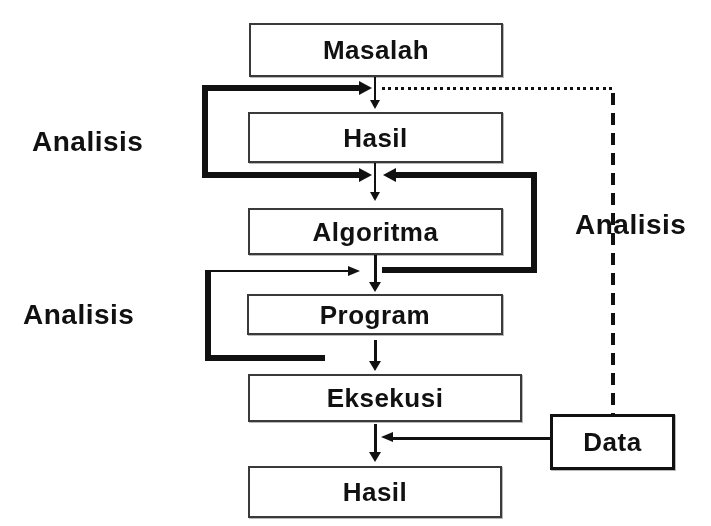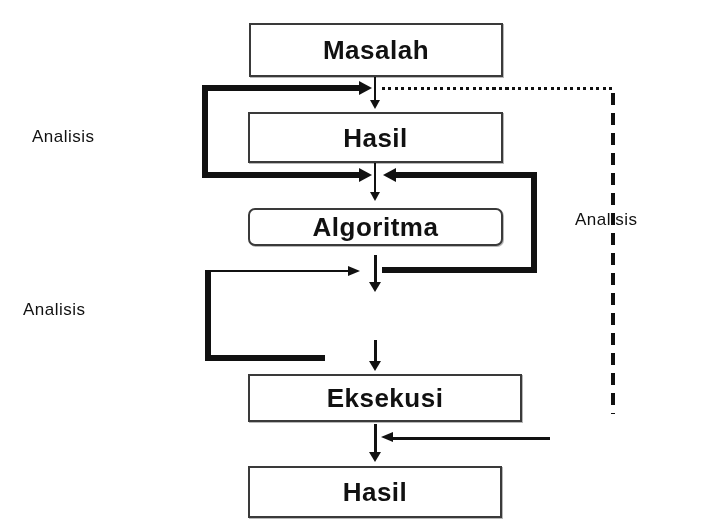--- a/index.html
+++ b/index.html
@@ -12,21 +12,21 @@
     border:2px solid var(--box-border,#3a3a3a);
     display:flex;align-items:center;justify-content:center;
     box-shadow:1px 1px 0 rgba(0,0,0,.28);
   }
   .box span{
     font-size:26px;font-weight:bold;color:var(--text,#111);
     letter-spacing:.5px;line-height:1;white-space:nowrap;
   }
   .b-masalah{left:249px;top:23px;width:254px;height:54px;}
   .b-model{left:248px;top:112px;width:255px;height:51px;}
-  .b-algoritma{left:248px;top:208px;width:255px;height:38px;border-radius:7px;}
+  .b-algoritma{left:248px;top:208px;width:255px;height:47px;}
   .b-program{left:247px;top:294px;width:256px;height:41px;}
   .b-eksekusi{left:248px;top:374px;width:274px;height:48px;}
   .b-hasil{left:248px;top:466px;width:254px;height:52px;}
   .b-data{left:550px;top:414px;width:125px;height:56px;border:3px solid var(--line,#111);}
 
   .seg{position:absolute;background:var(--line,#111);}
   .head{position:absolute;width:0;height:0;}
   .head-r{border-top:7px solid transparent;border-bottom:7px solid transparent;border-left:13px solid var(--line,#111);}
   .head-l{border-top:7px solid transparent;border-bottom:7px solid transparent;border-right:13px solid var(--line,#111);}
   .head-d{border-left:5px solid transparent;border-right:5px solid transparent;border-top:9px solid var(--line,#111);}
@@ -68,21 +68,21 @@
   .dashed{
     position:absolute;left:611px;top:93px;width:4px;height:321px;
     background:repeating-linear-gradient(180deg,var(--line,#111) 0 12px,transparent 12px 20px);
   }
 
   
   .da{left:393px;top:437px;width:157px;height:3px;}
   .dah{left:381px;top:432px;}
 
   .annot{
-    position:absolute;font-size:17px;font-weight:normal;color:var(--text,#111);
+    position:absolute;font-size:28px;font-weight:bold;color:var(--text,#111);
     line-height:1;letter-spacing:.5px;white-space:nowrap;
   }
   .an1{left:32px;top:128px;}
   .an2{left:23px;top:301px;}
   .an3{left:575px;top:211px;}
 </style>
 </head>
 <body>
 
 <div class="canvas">
@@ -122,24 +122,30 @@
 
   <div class="box b-masalah">
     <span>Masalah</span>
   </div>
   <div class="box b-model">
     <span>Hasil</span>
   </div>
   <div class="box b-algoritma">
     <span>Algoritma</span>
   </div>
+  <div class="box b-program">
+    <span>Program</span>
+  </div>
   <div class="box b-eksekusi">
     <span>Eksekusi</span>
   </div>
   <div class="box b-hasil">
     <span>Hasil</span>
+  </div>
+  <div class="box b-data">
+    <span>Data</span>
   </div>
 
   <div class="annot an1">Analisis</div>
   <div class="annot an2">Analisis</div>
   <div class="annot an3">Analisis</div>
 
 </div>
 
 </body></html>

